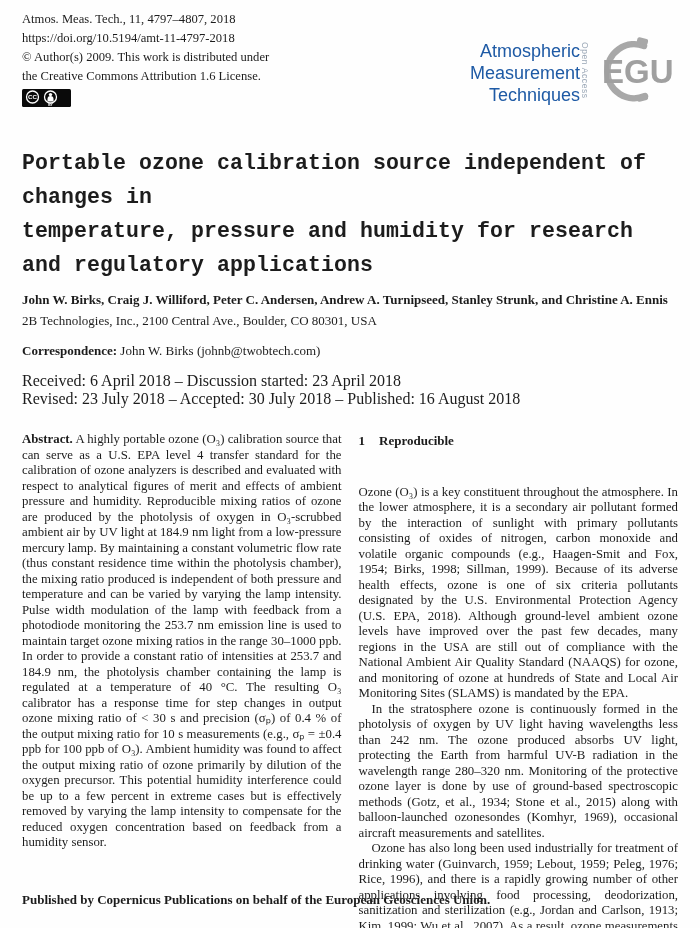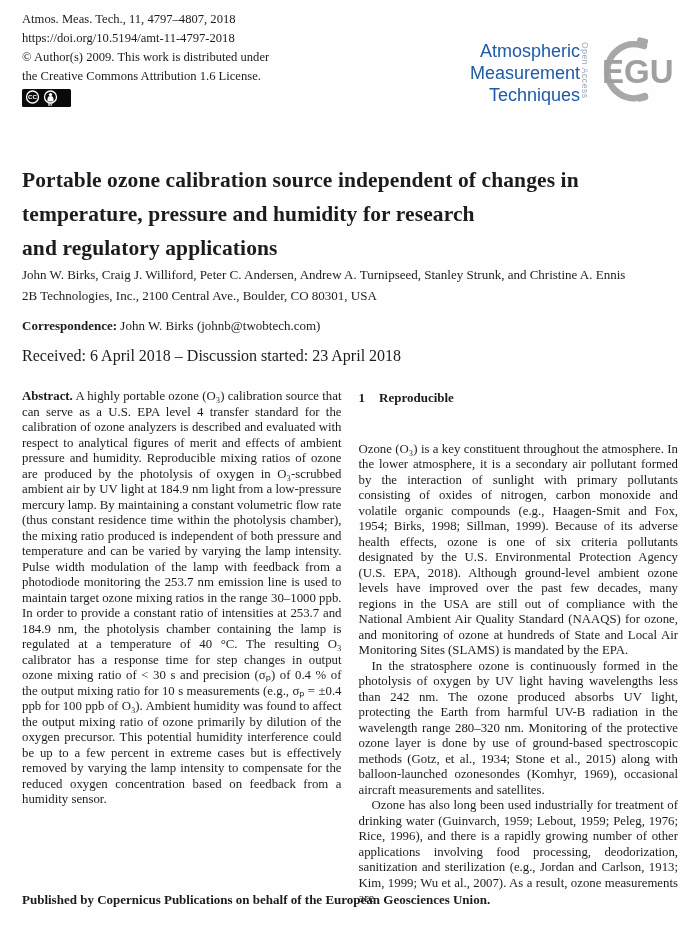--- a/index.html
+++ b/index.html
@@ -26,27 +26,28 @@
     margin-top:2px;
   }
   .open-access {
     writing-mode:vertical-rl;
     font-family:"Liberation Sans", sans-serif;
     font-size:8.5px; letter-spacing:0.6px;
     color:#9aa7b6; height:64px; margin-top:6px;
   }
   
   .title {
-    margin-top:56px;
+    margin-top:39px;
     font-size:21.5px; font-weight:bold;
     line-height:34px;
     white-space:pre-line;
     letter-spacing:0.1px;
+    font-family:Liberation Mono, monospace;
   }
-  .authors { margin-top:2px; font-size:13px; font-weight:normal; }
+  .authors { margin-top:10px; font-size:13px; font-weight:bold; }
   .affiliation { margin-top:5px; font-size:13px; }
   .correspondence { margin-top:14px; font-size:13px; }
   .correspondence .label { font-weight:bold;margin-top:32px; }
   .dates { margin-top:13px; font-size:16px; line-height:18px; }
   
   .body-cols { margin-top:24px; display:flex; gap:17px; }
   .col {
     width:319.5px;
     font-size:12.8px; line-height:15.5px;
     text-align:justify;
@@ -105,20 +106,21 @@
 and regulatory applications</h1>
   <div class="authors">John W. Birks, Craig J. Williford, Peter C. Andersen, Andrew A. Turnipseed, Stanley Strunk, and Christine A. Ennis</div>
   <div class="affiliation">2B Technologies, Inc., 2100 Central Ave., Boulder, CO 80301, USA</div>
 
   <div class="correspondence">
     <span class="label">Correspondence:</span><span> John W. Birks (johnb@twobtech.com)</span>
   </div>
 
   <div class="dates">
     <div>Received: 6 April 2018 – Discussion started: 23 April 2018</div>
+    <div>Revised: 23 July 2018 – Accepted: 30 July 2018 – Published: 16 August 2018</div>
   </div>
 
   <div class="body-cols">
     <div class="col">
       <p class="para"><span class="abstract-label">Abstract.</span><span> A highly portable ozone (O₃) calibration source that can serve as a U.S. EPA level 4 transfer standard for the calibration of ozone analyzers is described and evaluated with respect to analytical figures of merit and effects of ambient pressure and humidity. Reproducible mixing ratios of ozone are produced by the photolysis of oxygen in O₃-scrubbed ambient air by UV light at 184.9 nm light from a low-pressure mercury lamp. By maintaining a constant volumetric flow rate (thus constant residence time within the photolysis chamber), the mixing ratio produced is independent of both pressure and temperature and can be varied by varying the lamp intensity. Pulse width modulation of the lamp with feedback from a photodiode monitoring the 253.7 nm emission line is used to maintain target ozone mixing ratios in the range 30–1000 ppb. In order to provide a constant ratio of intensities at 253.7 and 184.9 nm, the photolysis chamber containing the lamp is regulated at a temperature of 40 °C. The resulting O₃ calibrator has a response time for step changes in output ozone mixing ratio of &lt; 30 s and precision (σₚ) of 0.4 % of the output mixing ratio for 10 s measurements (e.g., σₚ = ±0.4 ppb for 100 ppb of O₃). Ambient humidity was found to affect the output mixing ratio of ozone primarily by dilution of the oxygen precursor. This potential humidity interference could be up to a few percent in extreme cases but is effectively removed by varying the lamp intensity to compensate for the reduced oxygen concentration based on feedback from a humidity sensor.</span></p>
     </div>
     <div class="col">
       <div class="section-heading">
         <span class="sec-num">1</span><span>Reproducible</span>
       </div>

